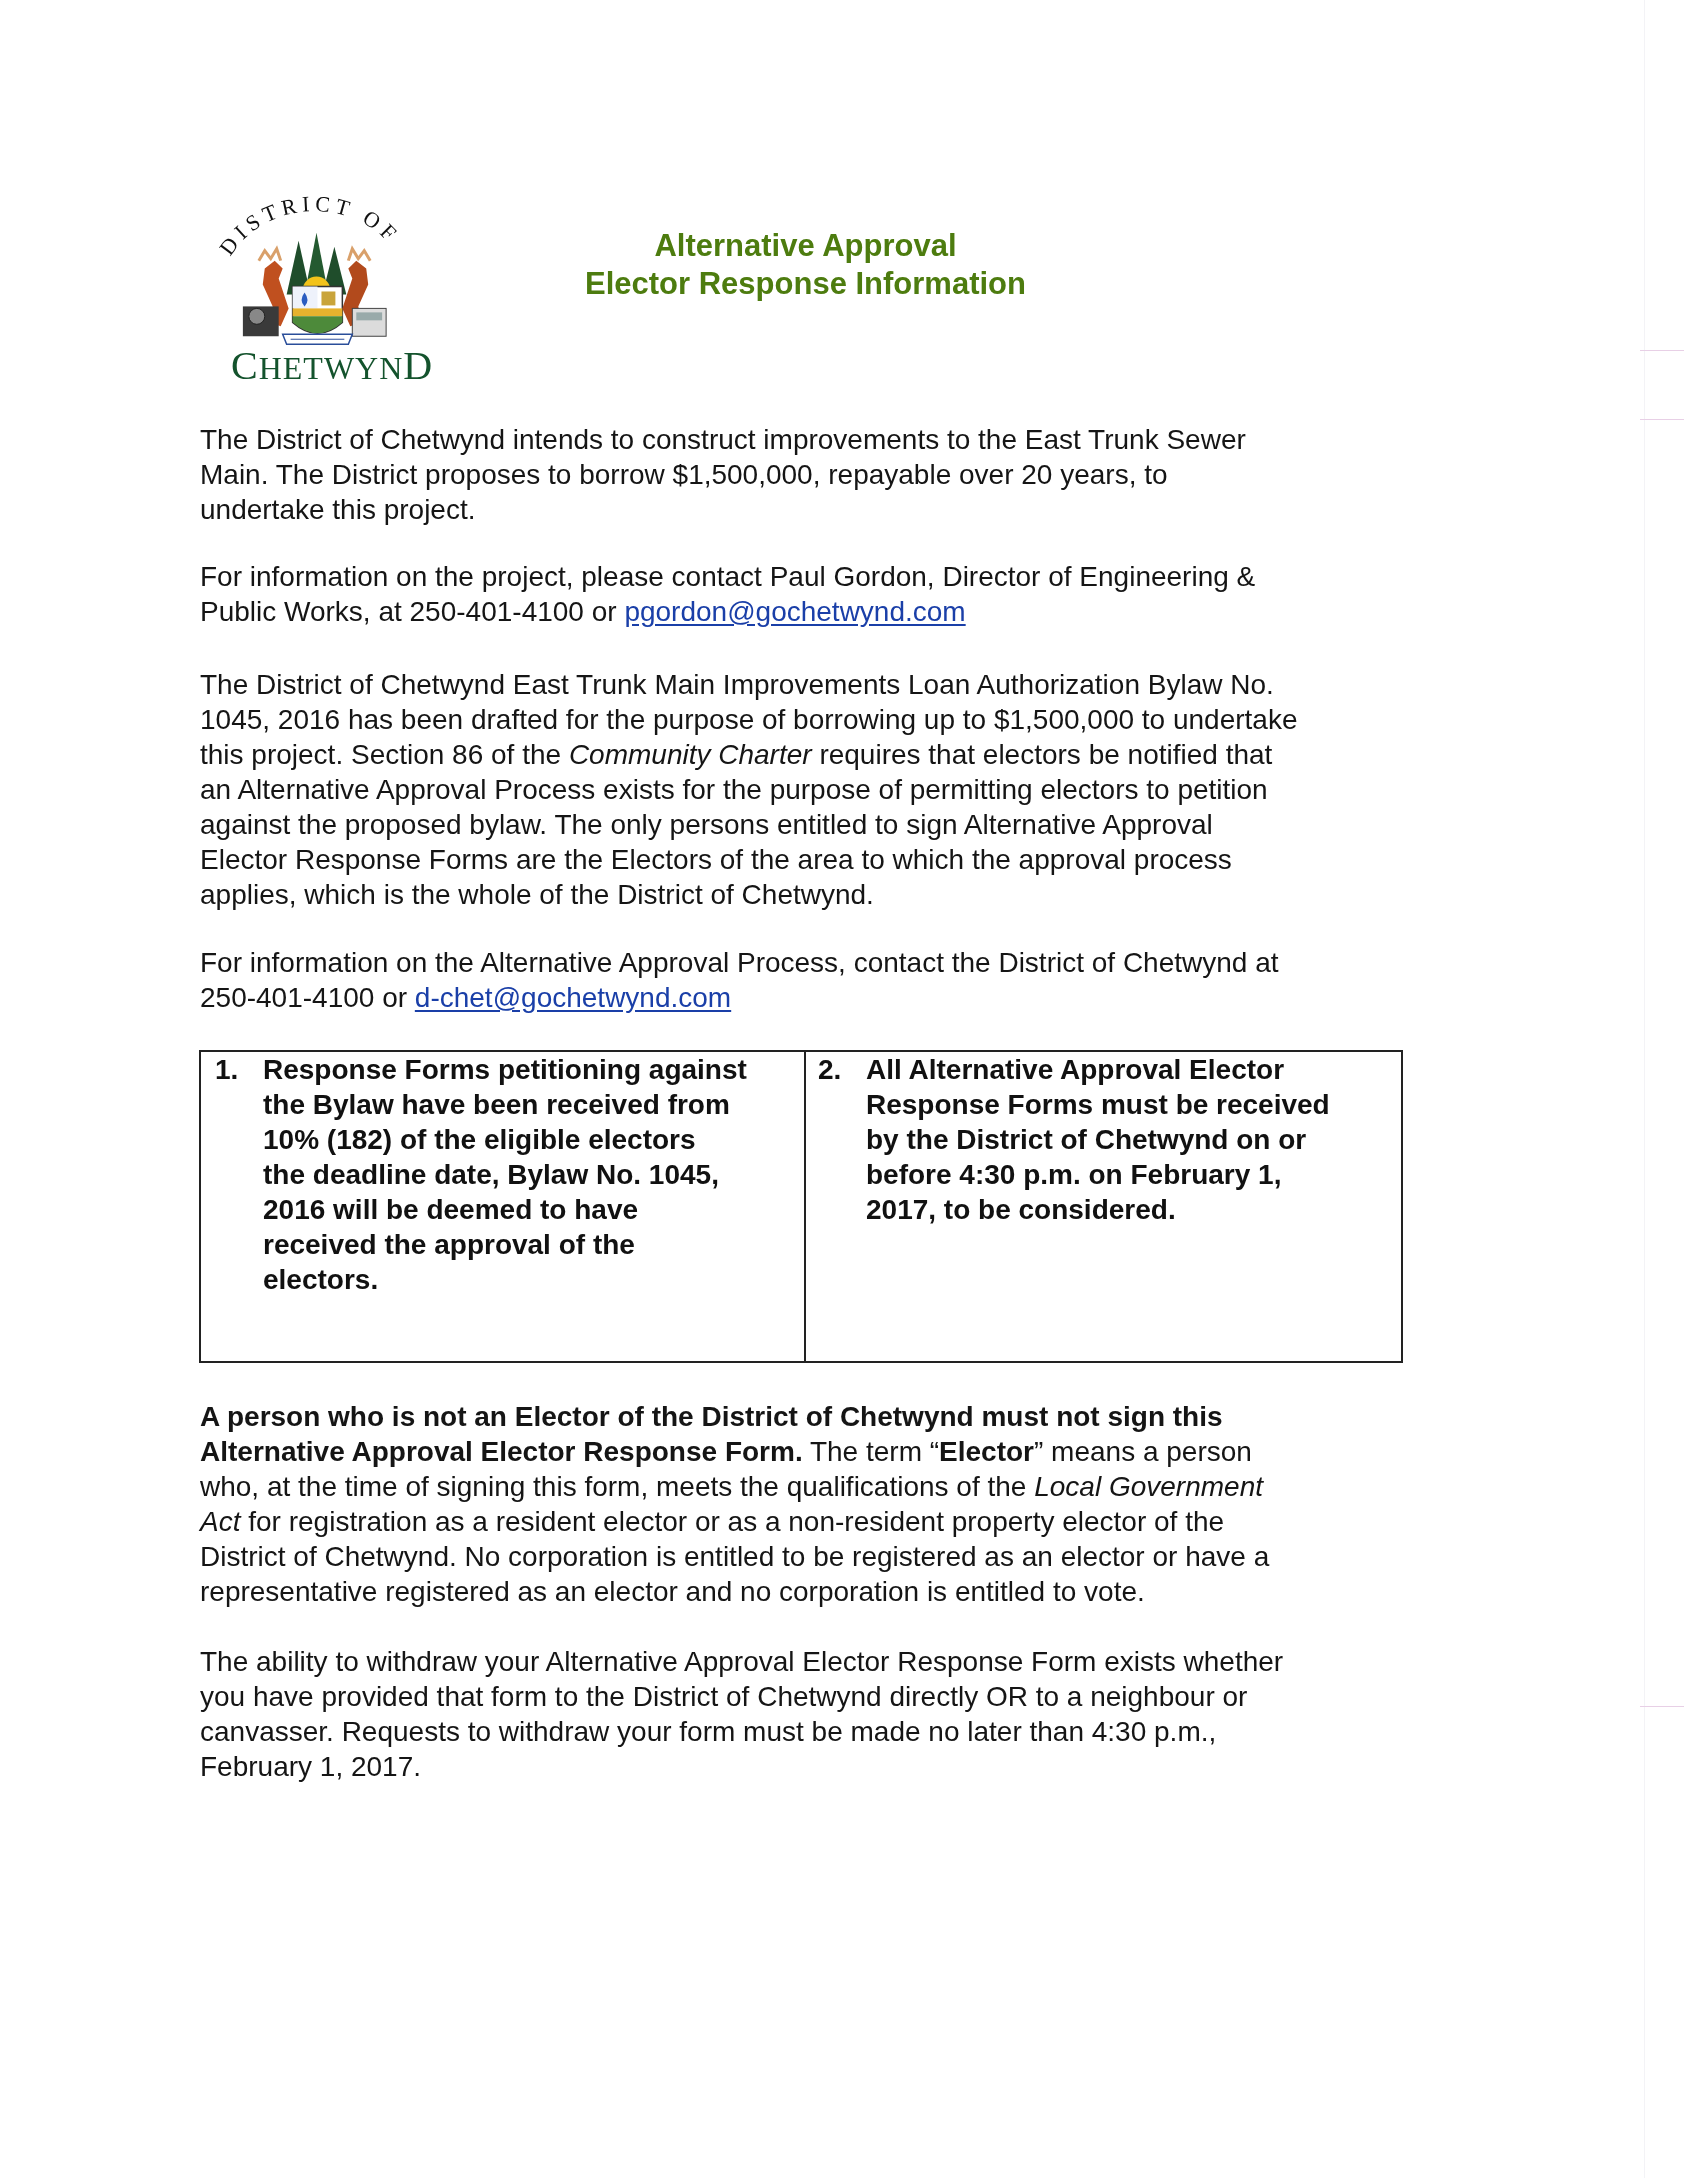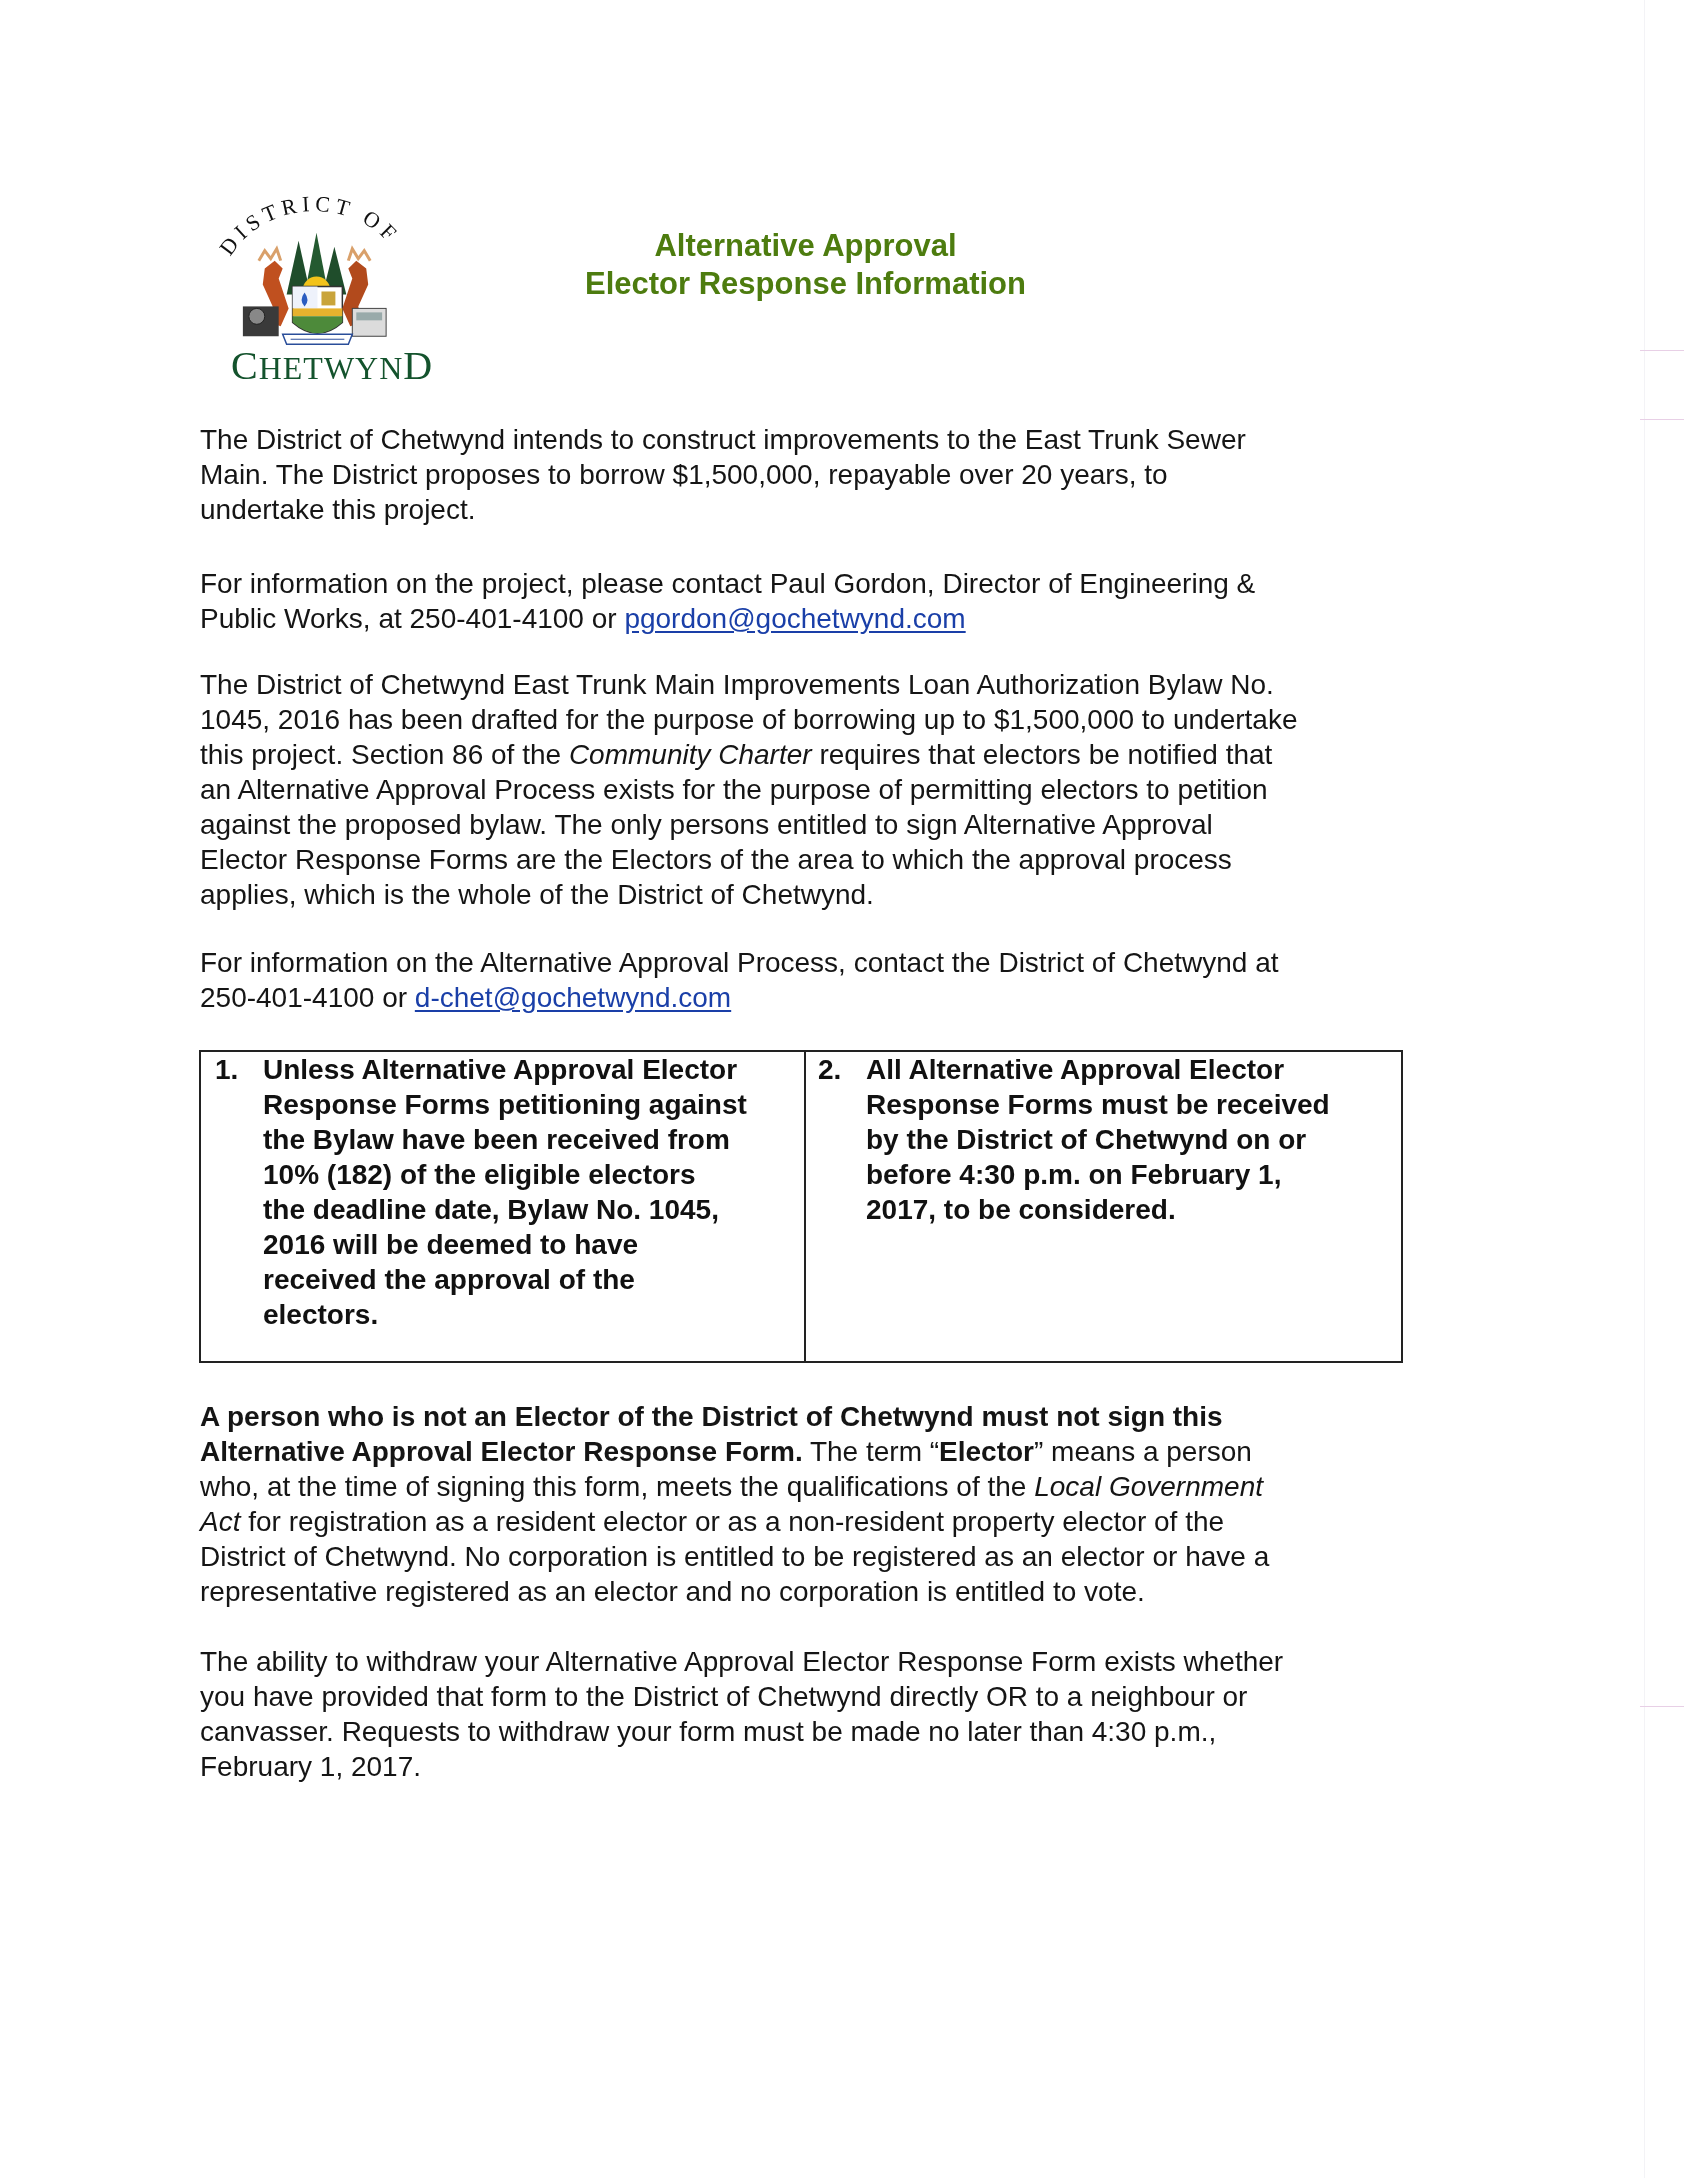--- a/index.html
+++ b/index.html
@@ -28,21 +28,21 @@
 
     
     .para {
       position: absolute; left: 200px; width: 1194px;
       font-size: 28px; line-height: 35px; color: #151515;
     }
     .para a, .link {
       color: #1a3fa8; text-decoration: underline; text-underline-offset: 3px;
     }
     .p1 { top: 422px; }
-    .p2 { top: 559px; margin-top: 7px; }
+    .p2 { top: 559px; }
     .p3 { top: 667px; }
     .p4 { top: 945px; }
     .p5 { top: 1399px; }
     .p6 { top: 1644px; }
     .nowrap { white-space: nowrap; display: block; }
 
     
     .box {
       position: absolute; left: 199px; top: 1050px; width: 1204px; height: 313px;
       border: 2px solid #222; box-sizing: border-box;
@@ -139,21 +139,20 @@
   <div class="para p4">
     <span class="nowrap">For information on the Alternative Approval Process, contact the District of Chetwynd at</span>
     <span class="nowrap"><span>250-401-4100 or </span><a class="link">d-chet@gochetwynd.com</a></span>
   </div>
 
   <div class="box">
     <div class="divider"></div>
     <div class="cell c1">
       <span class="num">1.</span>
       <div class="cell-text">
-        <span class="nowrap">Unless Alternative Approval Elector</span>
         <span class="nowrap">Response Forms petitioning against</span>
         <span class="nowrap">the Bylaw have been received from</span>
         <span class="nowrap">10% (182) of the eligible electors</span>
         <span class="nowrap">the deadline date, Bylaw No. 1045,</span>
         <span class="nowrap">2016 will be deemed to have</span>
         <span class="nowrap">received the approval of the</span>
         <span class="nowrap">electors.</span>
       </div>
     </div>
     <div class="cell c2">

